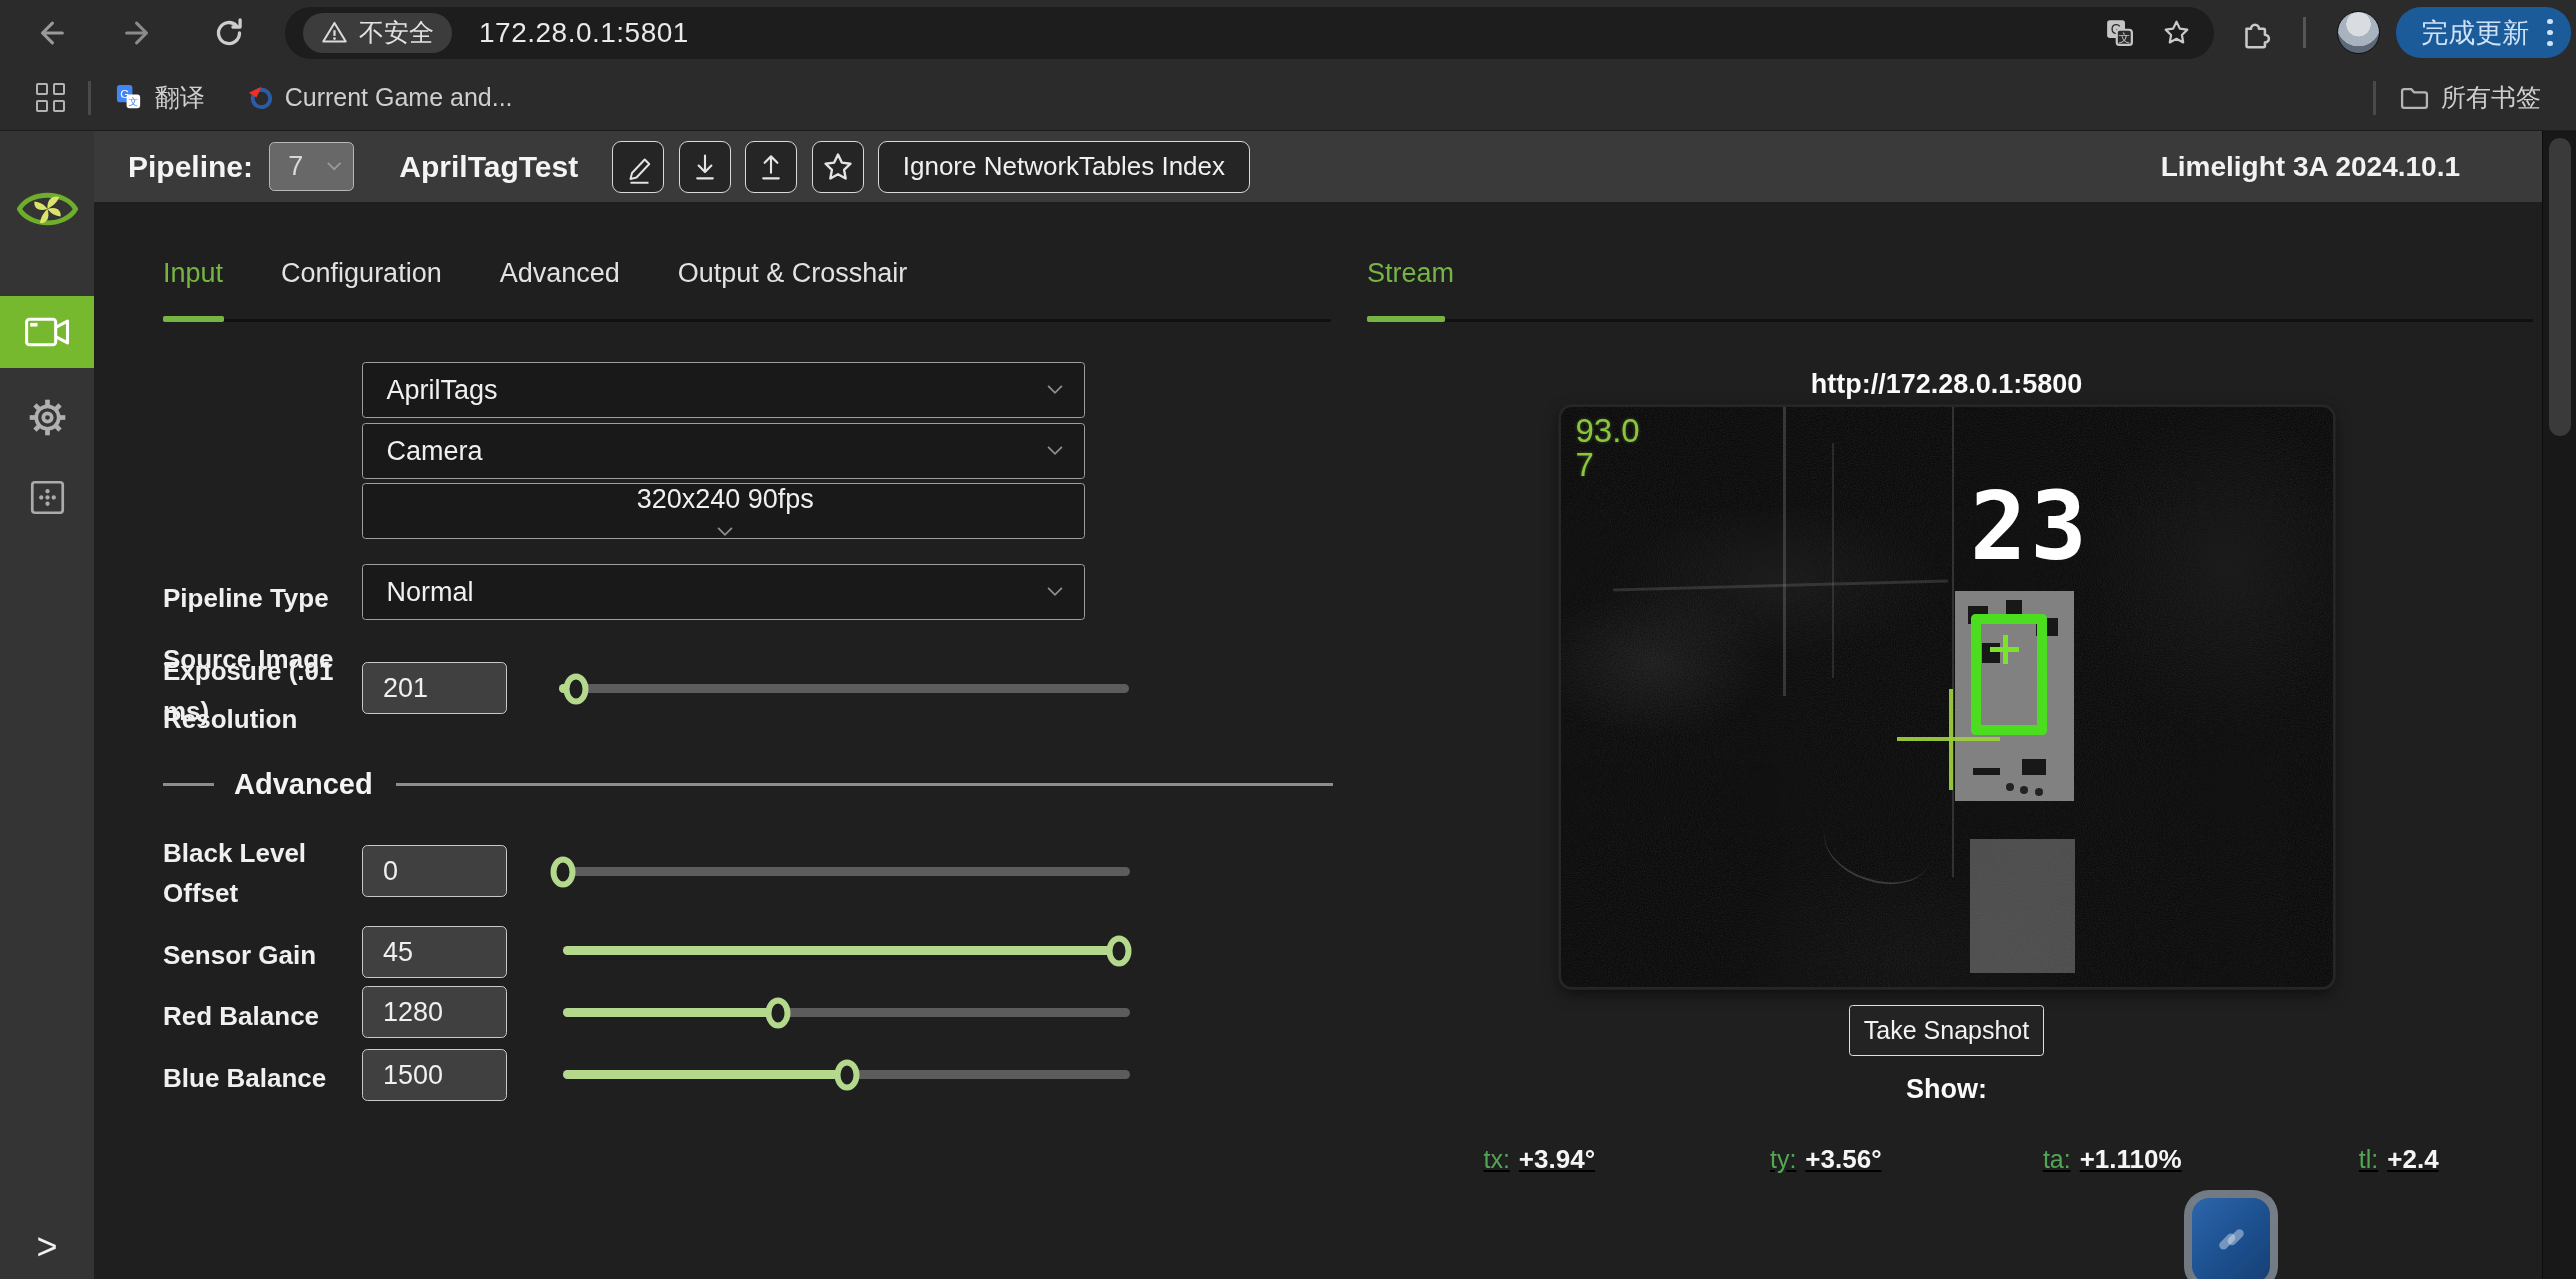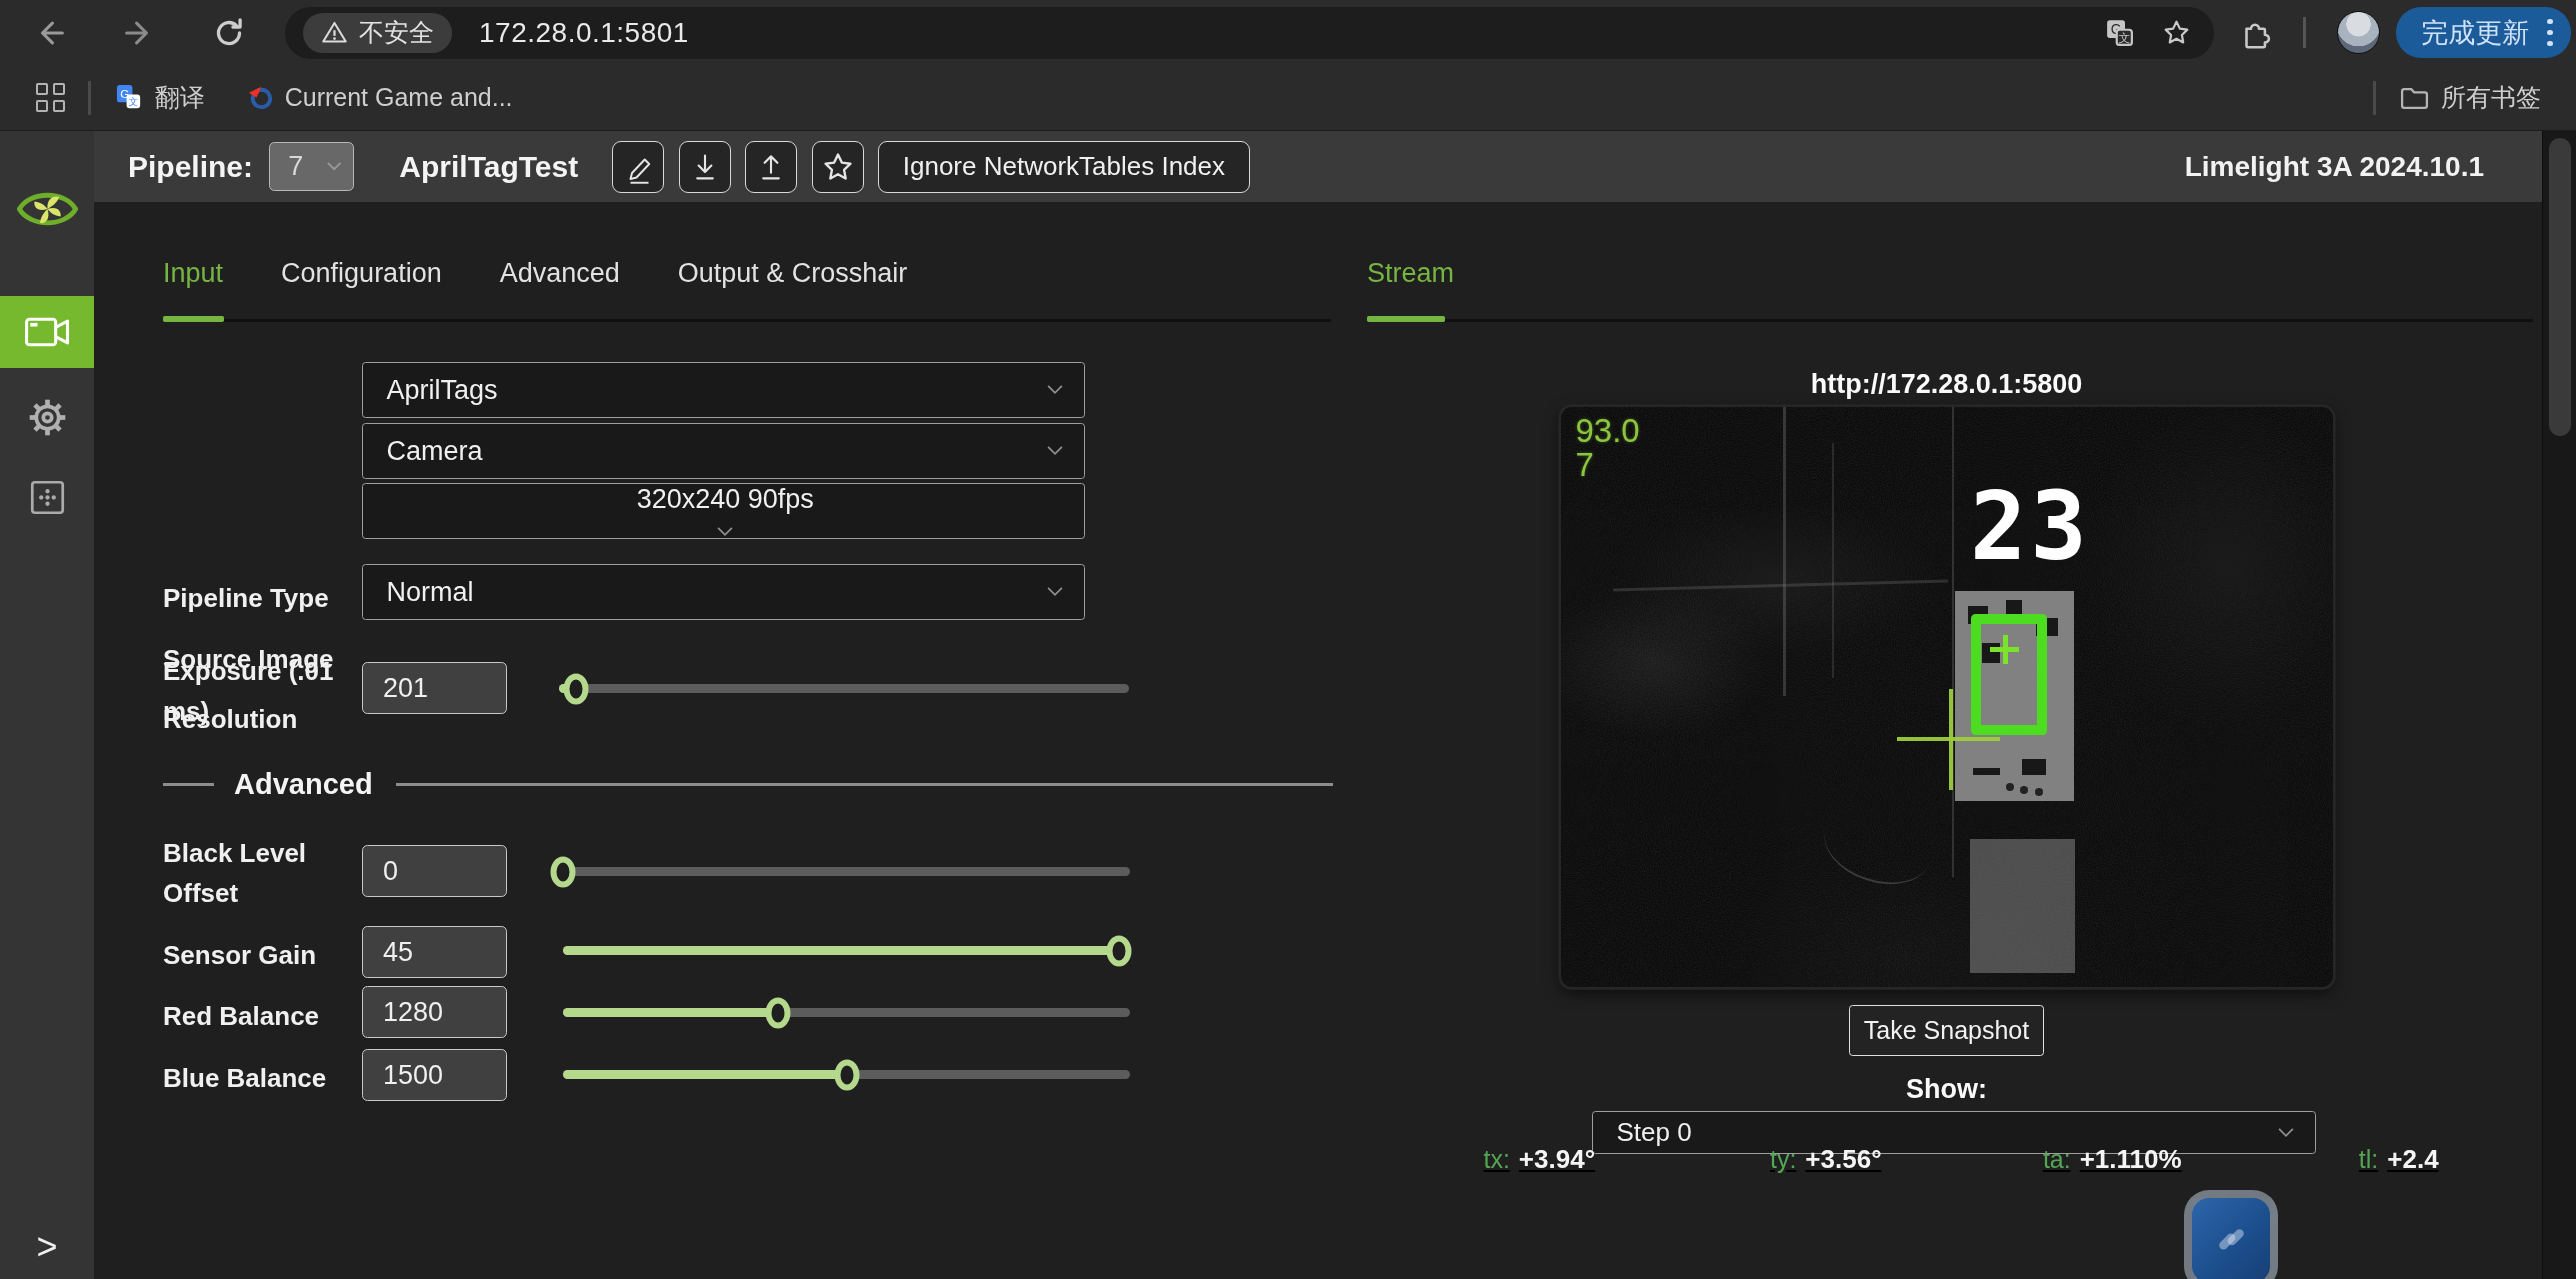--- a/index.html
+++ b/index.html
@@ -63,21 +63,21 @@
   .pl-label{color:#f4f4f4;font-size:30px;font-weight:bold;}
   .pl-select{width:85px;height:49px;background:#686868;border:1.8px solid #b8b8b8;border-radius:5.4px;
     margin-left:16.3px;display:flex;align-items:center;padding:0 11px 0 18px;}
   .pl-select .val{color:#d8d8d8;font-size:27px;flex:1;}
   .pl-name{margin-left:45px;color:#f4f4f4;font-size:30px;font-weight:bold;}
   .hbtn{height:52px;min-width:52px;background:#252525;border:1.8px solid #d9d9d9;border-radius:9px;
     display:flex;align-items:center;justify-content:center;}
   .hbtn.first{margin-left:34px;}
   .hbtn + .hbtn{margin-left:14.5px;}
   .hbtn-text{margin-left:16.3px;padding:0 23.5px;color:#f0f0f0;font-size:26px;white-space:nowrap;}
-  .version{margin-left:auto;margin-right:58px;color:#f2f2f2;font-size:28px;font-weight:bold;}
+  .version{margin-left:auto;margin-right:82px;color:#f2f2f2;font-size:28px;font-weight:bold;}
 
   .content{position:absolute;left:94px;top:204px;width:2448px;height:1075px;background:#1f1f1f;}
   .scrollbar{position:absolute;right:0;top:131px;width:34px;height:1148px;background:#181818;border-left:0.9px solid #0c0c0c;}
   .scroll-thumb{position:absolute;left:6.3px;top:7.2px;width:22px;height:298px;background:#3a3a3a;border-radius:11px;}
 
   
   .tabs-left{position:absolute;left:69px;top:54px;display:flex;gap:58px;}
   .tab{color:#e2e2e2;font-size:27px;}
   .tab.active{color:var(--accent-green);}
   .tabs-underline{position:absolute;height:2.7px;background:#101010;top:115px;}
@@ -468,26 +468,20 @@
       <div class="cross-h"></div>
       <div class="tagdots">
         <span style="left:445px;top:376px;"></span>
           <span style="left:459px;top:379px;"></span>
           <span style="left:474px;top:381px;"></span>
       </div>
     </div>
 
     <div class="snapshot-btn">Take Snapshot</div>
     <div class="show-label">Show:</div>
-    <div class="show-select">
-      <span class="val">Step 0</span>
-      <svg width="18" height="11.8" viewBox="0 0 18 12">
-          <path d="M2 2 L9 9 L16 2" stroke="#8f8f8f" stroke-width="1.8" fill="none"></path>
-        </svg>
-    </div>
 
     <div class="metrics">
       <div class="metric">
         <span class="ml">tx:</span>
         <span class="mv">+3.94°</span>
       </div>
       <div class="metric">
         <span class="ml">ty:</span>
         <span class="mv">+3.56°</span>
       </div>

